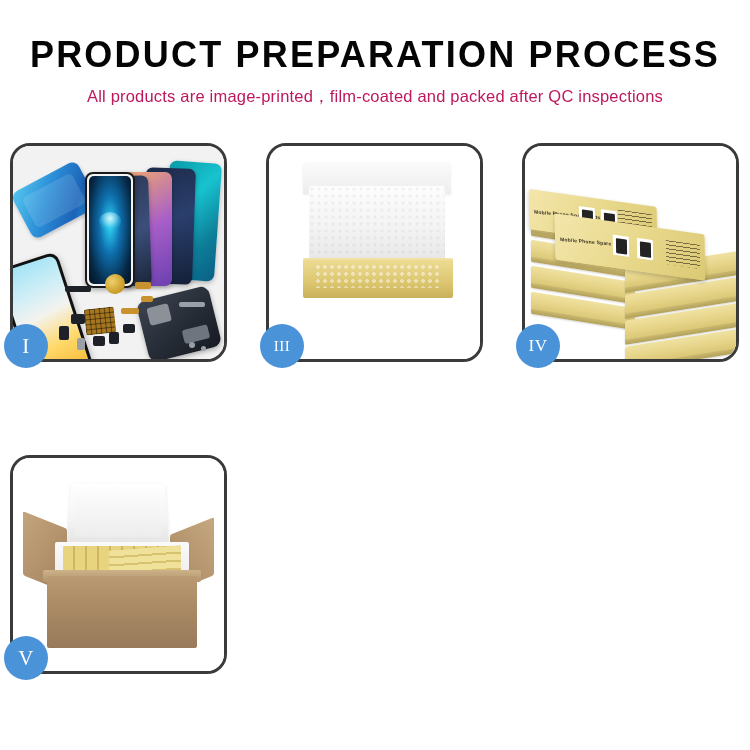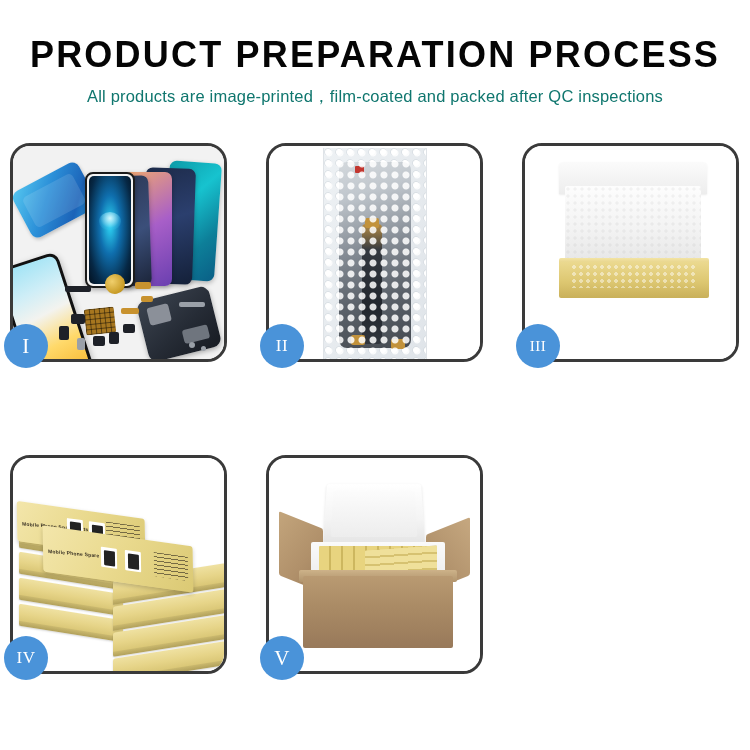--- a/index.html
+++ b/index.html
@@ -25,21 +25,21 @@
     letter-spacing: 2.2px;
     color: #050505;
     line-height: 42px;
     white-space: nowrap;
   }
 
   .subtitle {
     font-family: "Liberation Sans", sans-serif;
     font-size: 16.5px;
     font-weight: 400;
-    color: #0f766e;
+    color: #be185d;
     letter-spacing: .2px;
     margin-top: 10px;
     white-space: nowrap;
   }
 
   
   .grid {
     position: absolute;
     top: 143px;
     left: 10px;
@@ -426,34 +426,20 @@
         <div class="part dark" style="left:96px;top:186px;width:10px;height:12px;"></div>
         <div class="part dark" style="left:110px;top:178px;width:12px;height:9px;"></div>
         <div class="part gold" style="left:108px;top:162px;width:18px;height:6px;"></div>
         <div class="part silver" style="left:166px;top:156px;width:26px;height:5px;"></div>
         <div class="part silver" style="left:176px;top:196px;width:6px;height:6px;border-radius:50%;"></div>
         <div class="part silver" style="left:188px;top:200px;width:5px;height:5px;border-radius:50%;"></div>
       </div>
       <div class="badge">I</div>
     </div>
 
-    <div class="panel p2">
-      <div class="panel-inner">
-        <div class="bubblebag">
-          <div class="lcdpanel"></div>
-          <div class="flexcable"></div>
-          <div class="connector" style="left:50%;top:70px;margin-left:-10px;"></div>
-          <div class="connector" style="left:50%;bottom:18px;margin-left:-24px;"></div>
-          <div class="connector" style="left:50%;bottom:14px;margin-left:16px;"></div>
-          <div class="redmark"></div>
-          <div class="bubble-overlay"></div>
-        </div>
-      </div>
-      <div class="badge wide">II</div>
-    </div>
 
     <div class="panel p3">
       <div class="panel-inner">
         <div class="lidback"></div>
         <div class="foamblock"></div>
         <div class="boxlip"></div>
         <div class="boxbase"></div>
         <div class="boxinner"></div>
       </div>
       <div class="badge xwide">III</div>

